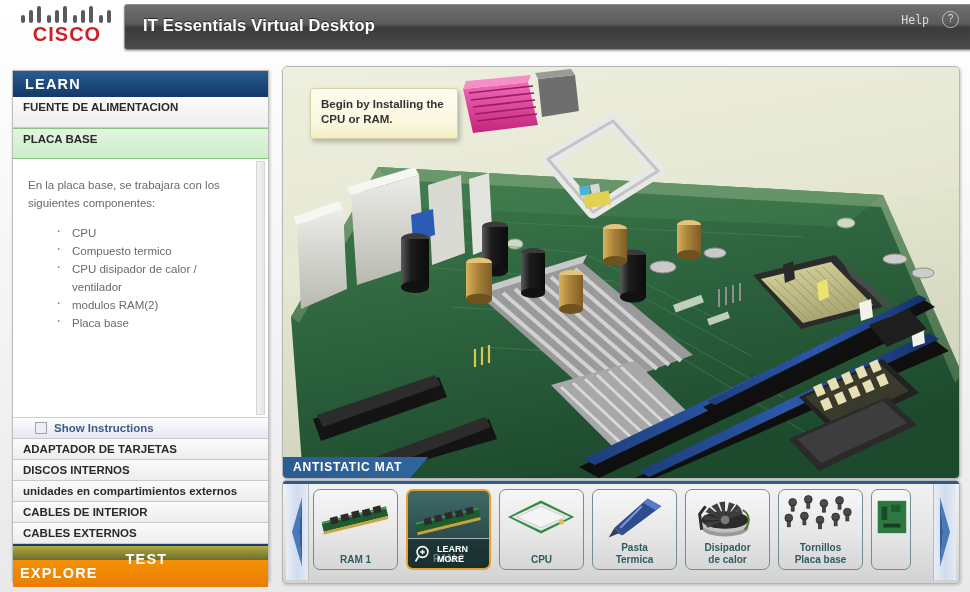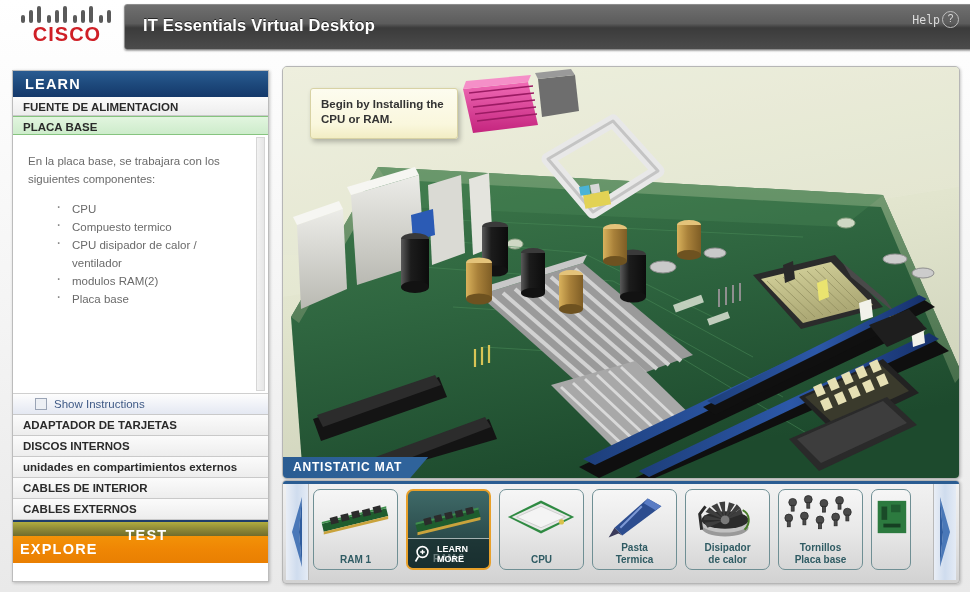--- a/index.html
+++ b/index.html
@@ -47,21 +47,21 @@
     padding-left: 36px;
   }
   .title-plate .app-title {
     position: absolute; left: 18px; top: 11px;
     font-size: 16.5px; font-weight: bold; color: #ffffff;
     text-shadow: 0 -1px 0 rgba(0,0,0,.6);
     letter-spacing: .2px;
   }
   .help-wrap {
     position: absolute; right: 14px; top: 6px;
-    display: flex; align-items: center; gap: 2px;
+    display: flex; align-items: center; gap: 13px;
   }
   .help-text {
     font-family: "DejaVu Sans Mono", monospace;
     font-size: 11.5px; color: #dcdcdc;
   }
   .help-circle {
     width: 15px; height: 15px; border-radius: 50%;
     border: 1px solid #bdbdbd; color: #dcdcdc;
     font-size: 10px; line-height: 13px; text-align: center;
     display: inline-block;
@@ -77,21 +77,21 @@
     box-sizing: border-box;
   }
   .learn-header {
     height: 26px; width: 100%;
     background: linear-gradient(to bottom, #2a5c92 0%, #1e4a7d 48%, #14386a 100%);
     color: #ffffff; font-weight: bold; font-size: 14.5px;
     letter-spacing: 1.2px;
     line-height: 26px; padding-left: 12px; box-sizing: border-box;
   }
   .nav-item {
-    height: 19px; line-height: 21px;
+    height: 31px; line-height: 21px;
     font-size: 11.5px; font-weight: bold; color: #2a2a2a;
     padding-left: 10px;
     background: linear-gradient(to bottom, #fbfbfb 0%, #ededed 100%);
     border-bottom: 1px solid #c9c9c9;
     box-sizing: border-box;
     white-space: nowrap; overflow: hidden;
   }
   .nav-item.active {
     background: linear-gradient(to bottom, #e2f5df 0%, #cdeccb 100%);
     border: 1px solid #86c47f;
@@ -125,21 +125,21 @@
     position: absolute; right: 3px; top: 2px;
     width: 9px; height: 254px;
     background: linear-gradient(to right, #f2f2f2, #e6e6e6);
     border: 1px solid #d6d6d6; box-sizing: border-box;
   }
   .show-instructions {
     height: 21px; line-height: 21px;
     background: linear-gradient(to bottom, #fdfdfd 0%, #e4e8f2 100%);
     border-bottom: 1px solid #c9c9c9;
     display: flex; align-items: center; gap: 7px;
-    padding-left: 22px; box-sizing: border-box;
+    padding-left: 22px; box-sizing: border-box; font-weight: bold;
   }
   .cbox {
     width: 10px; height: 10px; background: #eceff4;
     border: 1px solid #9aa4b5; display: inline-block;
   }
   .show-instructions .lbl {
     font-size: 11.5px; color: #3f5a86;
   }
   .bottom-nav .nav-item { height: 21px; line-height: 21px; }
   .divider-blue {

